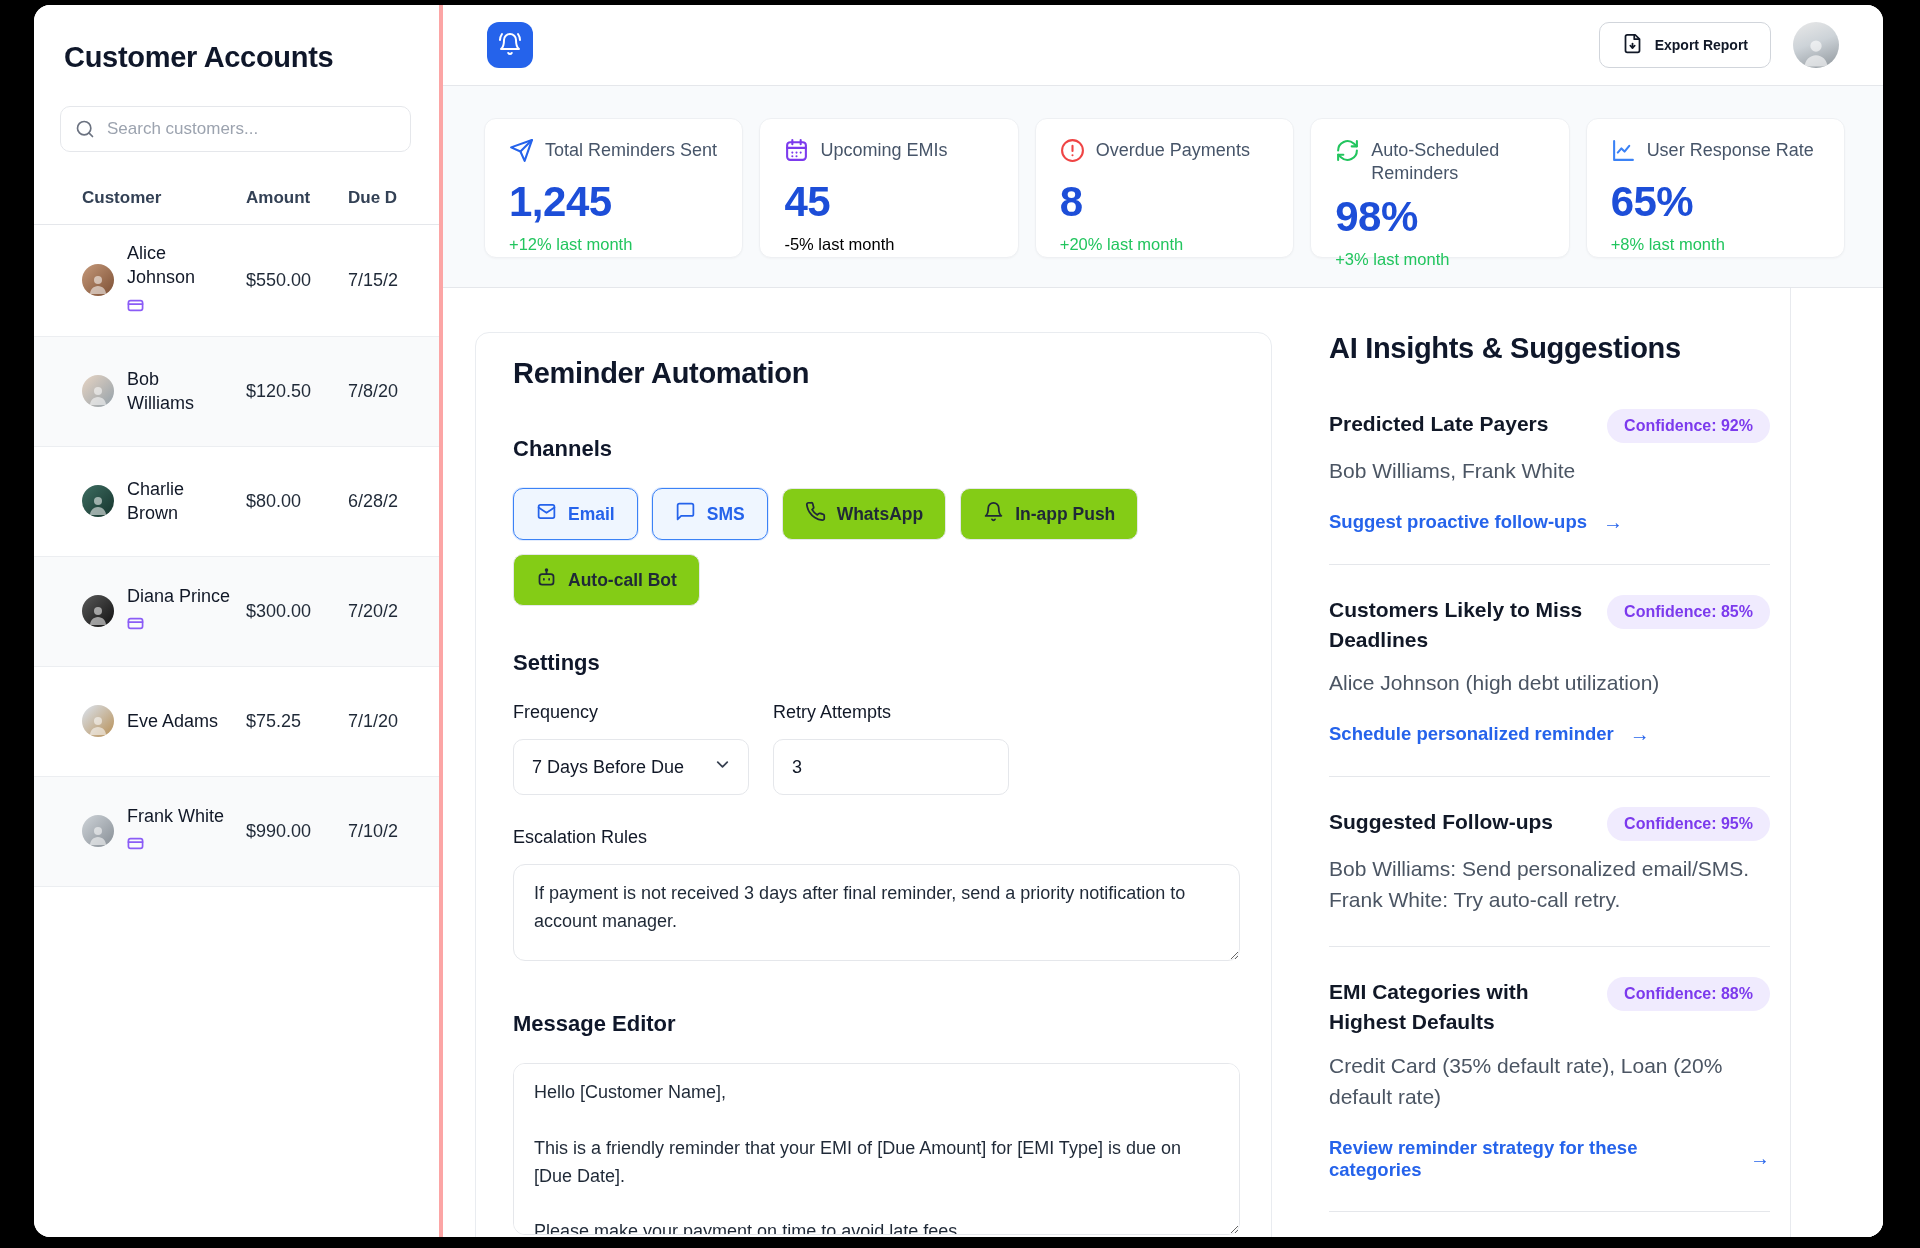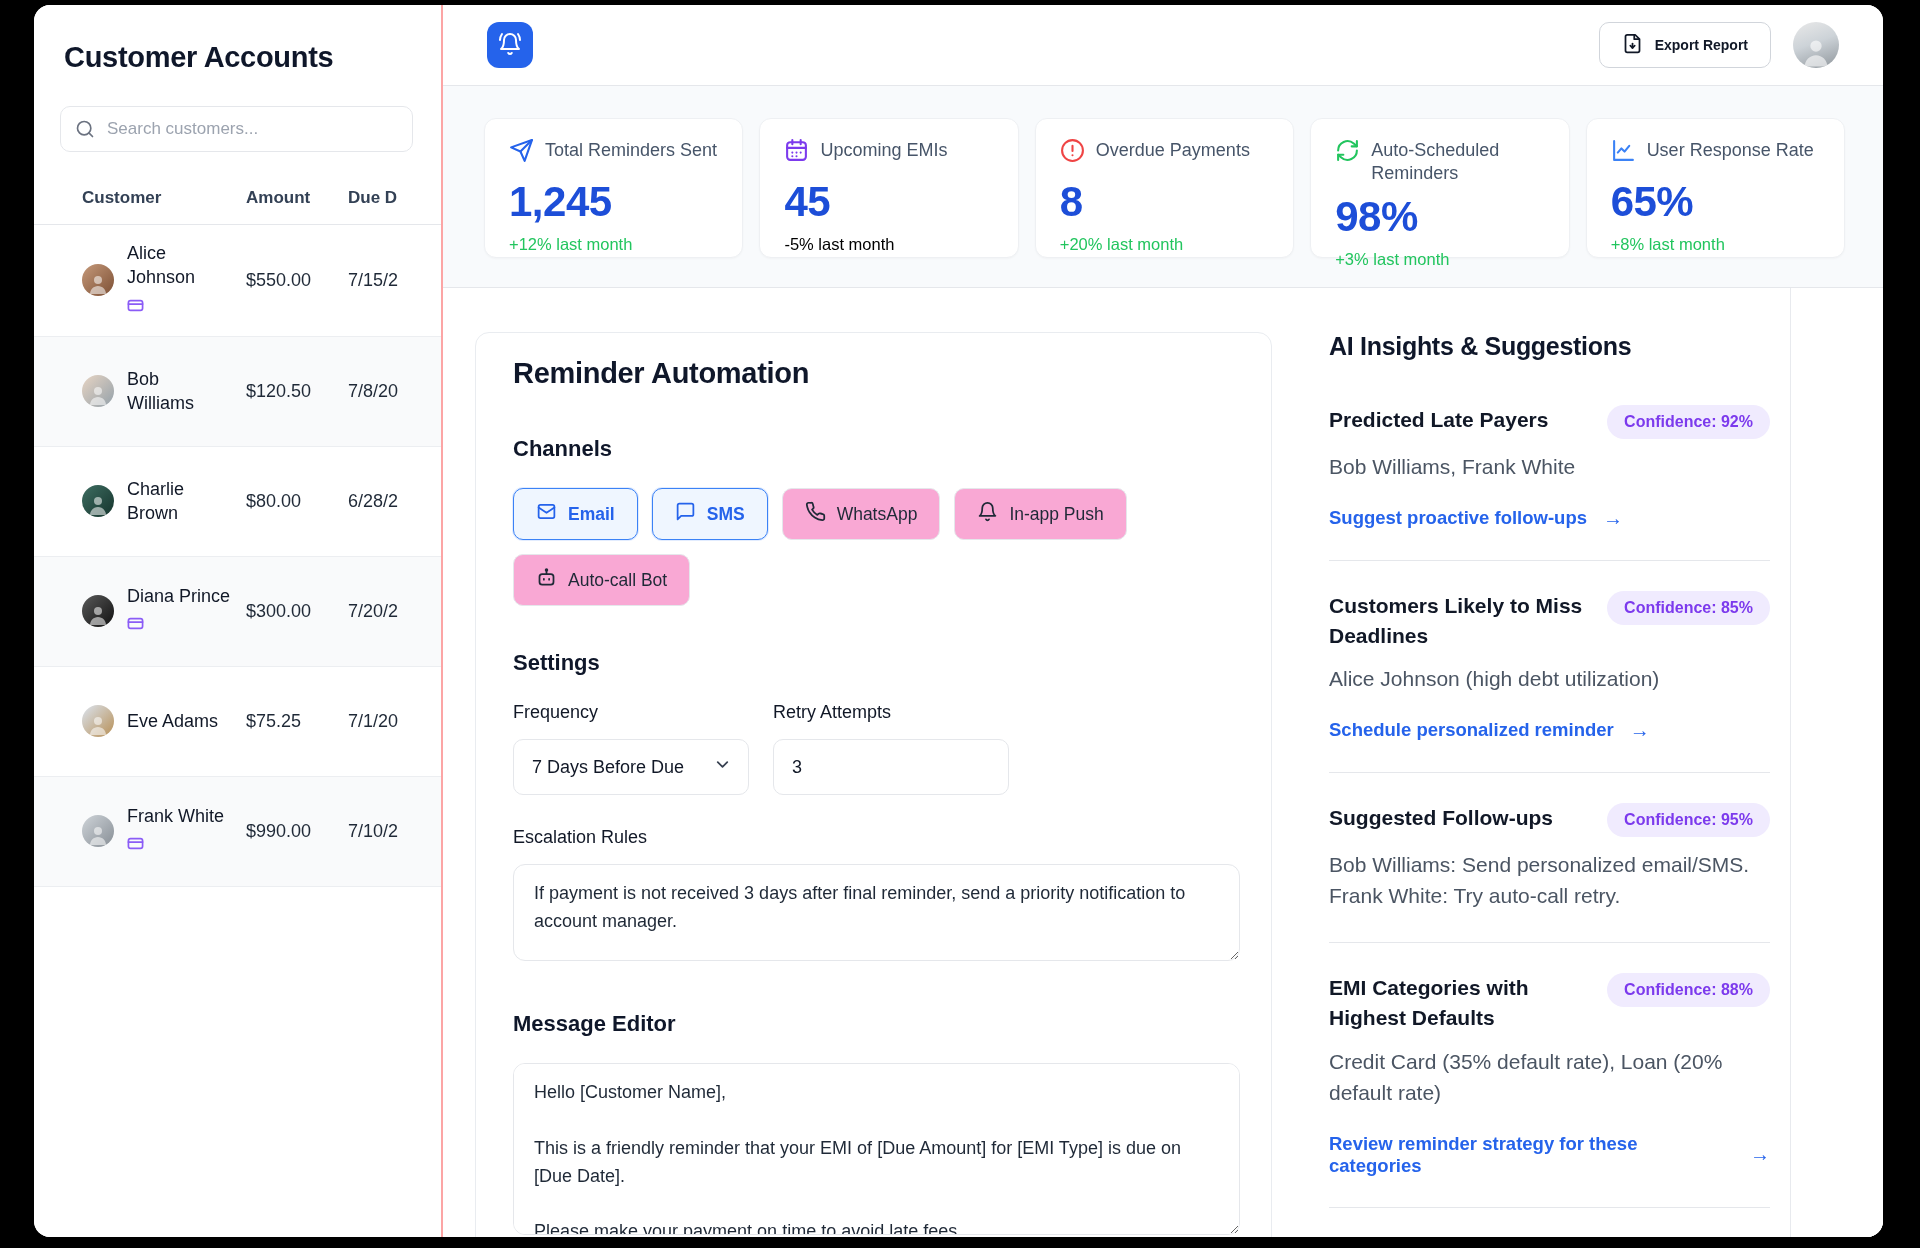--- a/index.html
+++ b/index.html
@@ -4,21 +4,21 @@
 <style>
   * { margin:0; padding:0; box-sizing:border-box; }
   html,body { width:1920px; height:1248px; background:#000; overflow:hidden;
     font-family:"Liberation Sans","DejaVu Sans",sans-serif; color:#111827; }
 
   .window { position:absolute; left:34px; top:5px; width:1849px; height:1232px;
     background:#fff; border-radius:16px; overflow:hidden; }
 
   
   .sidebar { position:absolute; left:0; top:0; width:409px; height:100%;
-    background:#fff; border-right:2px solid #fca5a5; overflow:hidden; }
+    background:#fff; border-right:4px solid #fca5a5; overflow:hidden; }
   .sidebar-title { font-size:29px; font-weight:700; letter-spacing:-.3px;
     color:#0f172a; margin:36px 0 0 30px; }
   .search-box { position:relative; margin:32px 28px 0 26px; }
   .search-box input { width:100%; height:46px; border:1px solid #e5e7eb; border-radius:10px;
     padding:0 16px 0 46px; font-size:17px; color:#111827; outline:none;
     font-family:inherit; background:#fff; }
   .search-box input::placeholder { color:#9ca3af; }
   .search-icon { position:absolute; left:15px; top:13px; color:#6b7280; }
 
   .cust-table { margin-top:20px; }
@@ -80,22 +80,22 @@
 
   
   .auto-panel { position:absolute; left:32px; top:44px; width:797px; height:1040px;
     border:1px solid #e9ecf0; border-radius:14px; padding:24px 34px 40px 37px;
     background:#fff; }
   .panel-title { font-size:29px; font-weight:700; letter-spacing:-.3px; color:#0f172a;
     margin-bottom:46px; }
   .sub-head { font-size:22px; font-weight:700; color:#0f172a; margin-bottom:26px; }
   .chan-row { display:flex; gap:14px; flex-wrap:wrap; margin-bottom:44px; }
   .chan-btn { display:inline-flex; align-items:center; gap:11px; height:52px;
-    padding:0 22px; border-radius:10px; border:1px solid #e5e7eb; background:#f9a8d4;
-    font-size:17.5px; font-weight:400; color:#1f2937; font-family:inherit; cursor:pointer; }
+    padding:0 22px; border-radius:10px; border:1px solid #e5e7eb; background:#84cc16;
+    font-size:17.5px; font-weight:700; color:#1f2937; font-family:inherit; cursor:pointer; }
   .chan-btn.active { border:1.5px solid #3b82f6; background:#eff6ff; color:#2563eb;
     font-weight:600; box-shadow:0 0 0 1px rgba(59,130,246,.15); }
 
   .settings-grid { display:grid; grid-template-columns:236px 236px; column-gap:24px; }
   .field-label { font-size:18px; font-weight:500; color:#111827; margin-bottom:16px; }
   .select { height:56px; border:1px solid #e5e7eb; border-radius:10px; display:flex;
     align-items:center; padding:0 18px; font-size:18px; color:#111827; cursor:pointer;
     position:relative; background:#fff; }
   .select .chev { position:absolute; right:16px; color:#374151; }
   .num-input { width:236px; height:56px; border:1px solid #e5e7eb; border-radius:10px;
@@ -104,21 +104,21 @@
 
   textarea { width:727px; border:1px solid #e5e7eb; border-radius:12px;
     padding:15px 20px; font-size:18px; line-height:1.55; color:#1f2937;
     font-family:inherit; outline:none; resize:both; background:#fff; }
   .esc-area { height:97px; margin-bottom:46px; }
   .msg-area { height:172px; resize:vertical; }
   .esc-label { margin-top:2px; }
 
   
   .insights { position:absolute; left:886px; top:44px; width:441px; }
-  .insights-title { font-size:25px; font-weight:700; letter-spacing:-.3px; color:#0f172a;
+  .insights-title { font-size:29px; font-weight:700; letter-spacing:-.3px; color:#0f172a;
     margin-bottom:44px; }
   .insight { position:relative; padding-right:0; }
   .insight-head { display:flex; justify-content:space-between; align-items:flex-start; gap:14px; }
   .insight-title { font-size:21px; font-weight:600; color:#111827; line-height:1.45; max-width:290px; }
   .conf-badge { background:#f0ebfe; color:#7c3aed; font-size:16px; font-weight:700;
     border-radius:999px; padding:8px 17px; white-space:nowrap; flex:0 0 auto; }
   .insight-desc { font-size:21px; color:#4b5563; line-height:1.5; margin-top:12px; }
   .insight-link { display:inline-flex; align-items:center; gap:16px; margin-top:24px;
     font-size:18.5px; font-weight:700; color:#2563eb; text-decoration:none; cursor:pointer; }
   .insight-link .arrow { font-weight:400; font-size:20px; }

